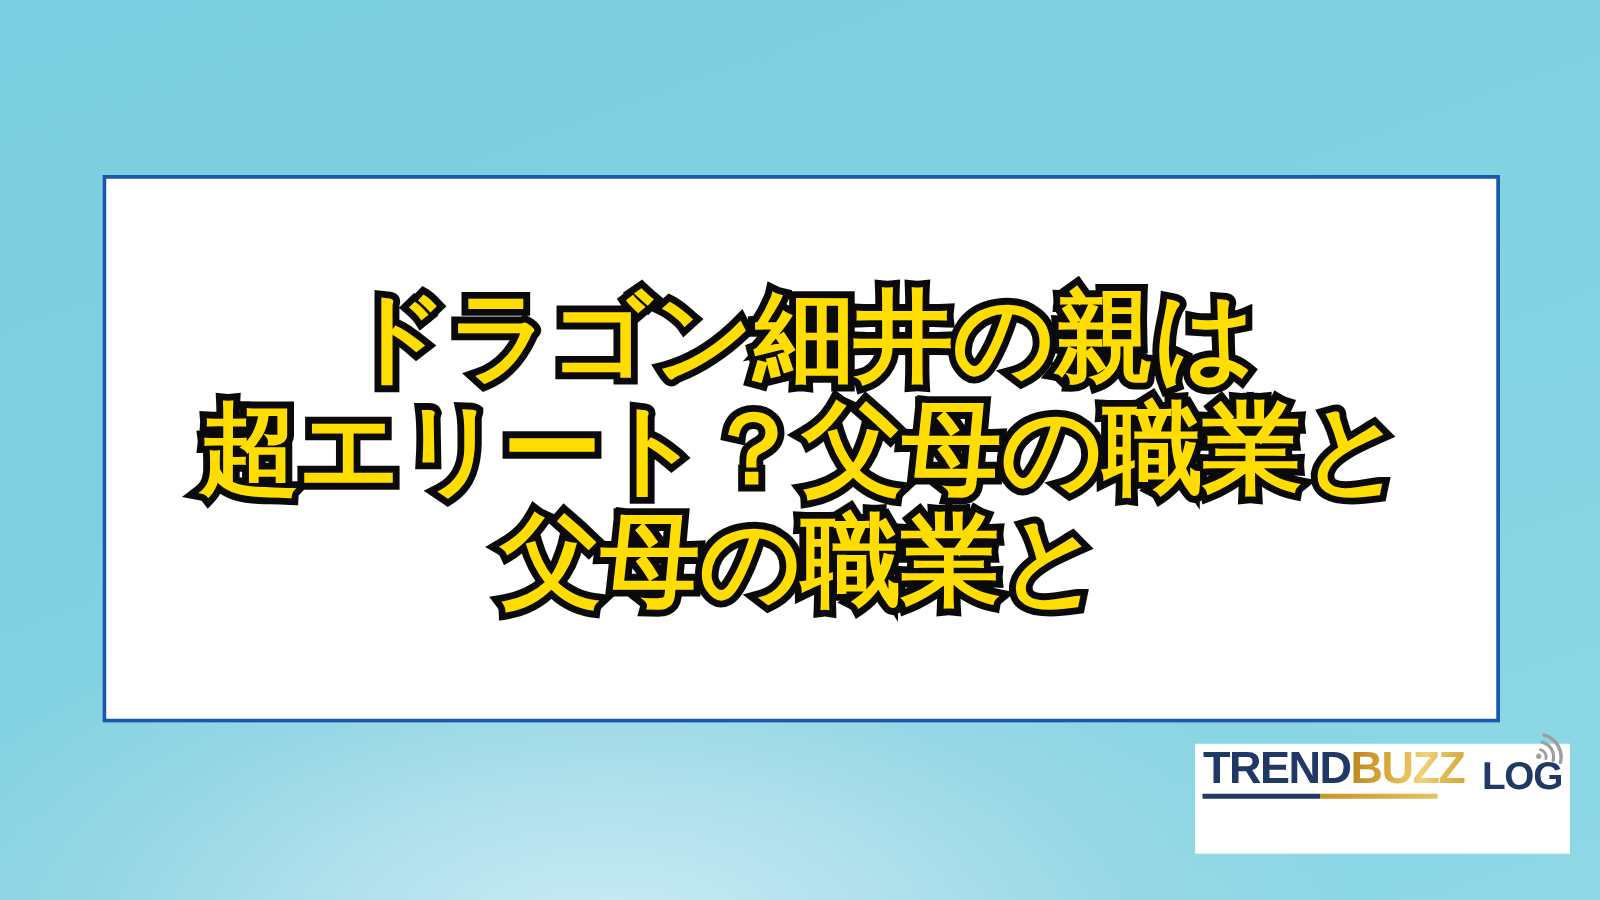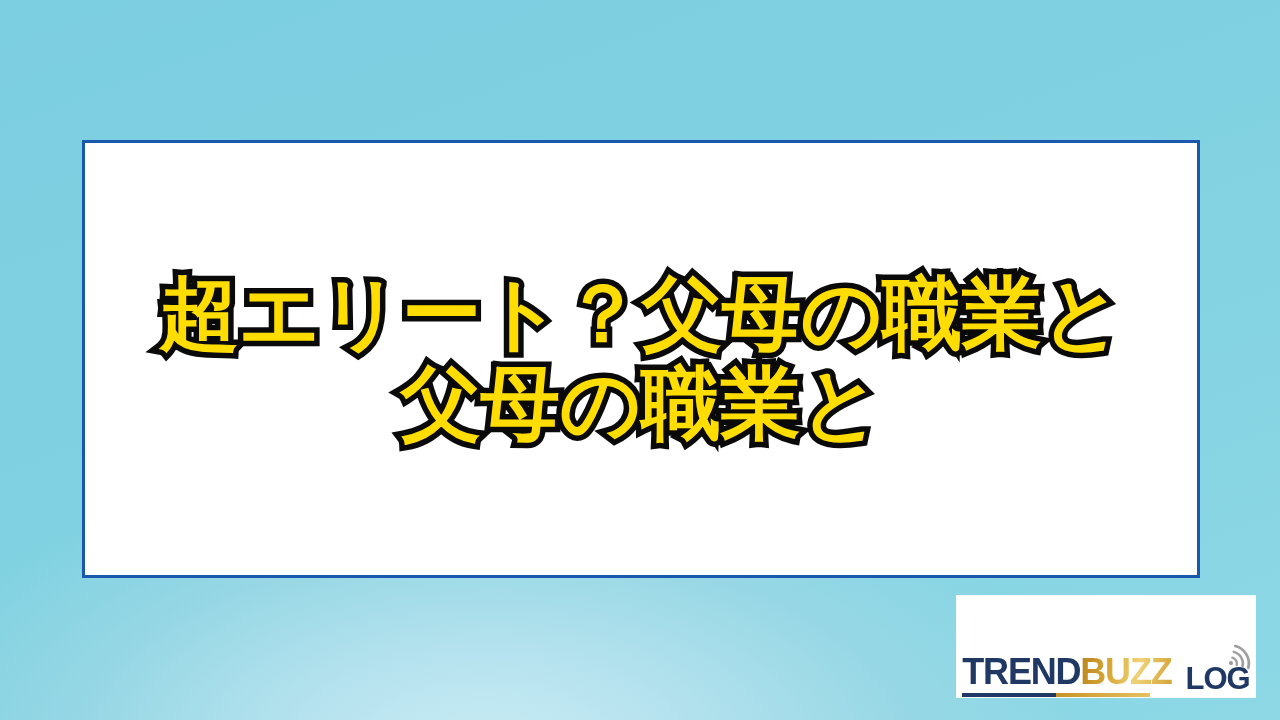--- a/index.html
+++ b/index.html
@@ -63,24 +63,24 @@
       -1px  3px 0 #0a0a0a,
        3px -1px 0 #0a0a0a;
   }
 
   
   #logo-box {
     position: absolute;
     left: 957px;
     top: 596px;
     width: 298px;
-    height: 101px;
+    height: 86px;
     background: #ffffff;
     display: flex;
-    align-items: flex-end;
+    align-items: flex-start;
     justify-content: center;
     box-shadow: 0 0 0 1px rgba(255,255,255,0.9);
   }
 
   #logo-inner {
     position: relative;
     display: flex;
     align-items: flex-end;
     padding: 0 4px;
   }
@@ -135,20 +135,21 @@
     height: 32px;
   }
 </style>
 </head>
 <body>
 
 <div id="canvas">
 
   <div id="card">
     <div id="title-block">
+      <span class="title-line">ドラゴン細井の親は</span>
       <span class="title-line">超エリート？父母の職業と</span>
       <span class="title-line">父母の職業と</span>
     </div>
   </div>
 
   <div id="logo-box">
     <div id="logo-inner">
 
       <div id="wordmark-stack">
         <div id="wordmark">

